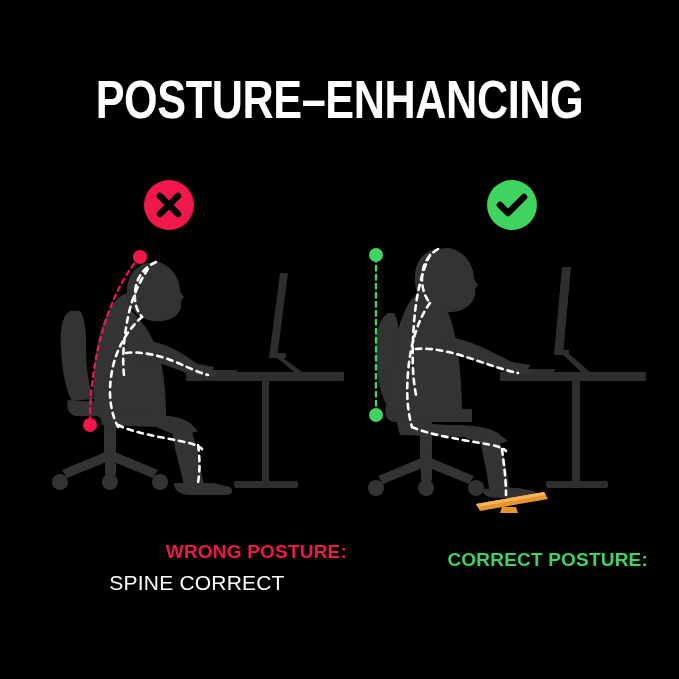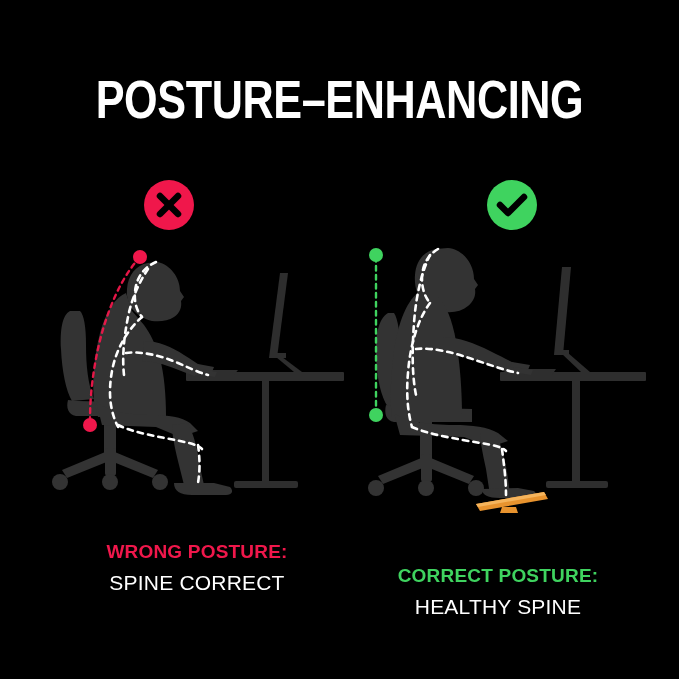--- a/index.html
+++ b/index.html
@@ -59,29 +59,30 @@
   #panel-correct { left: 350px; }
   .panel svg { display: block; width: 100%; height: 100%; }
 
   
   .caption {
     position: absolute;
     width: 300px;
     text-align: center;
   }
   #caption-wrong { left: 47px; top: 540px; }
-  #caption-correct { left: 348px; top: 564px; }
+  #caption-correct { left: 348px; top: 548px; }
 
   .caption-head {
     font-family: "Liberation Sans", sans-serif;
     font-weight: 700;
     font-size: 19px;
     letter-spacing: 0.2px;
     line-height: 1.25;
     margin: 0;
+    text-align: right;
   }
   #caption-wrong .caption-head { color: #F0174B; }
   #caption-correct .caption-head { color: #3FD35F; }
 
   .caption-sub {
     font-family: "Liberation Sans", sans-serif;
     font-weight: 400;
     font-size: 21px;
     color: #ffffff;
     letter-spacing: 0.2px;
@@ -294,16 +295,15 @@
     </svg>
   </div>
 
   <div class="caption" id="caption-wrong">
     <p class="caption-head">WRONG POSTURE:</p>
     <p class="caption-sub">SPINE CORRECT</p>
   </div>
 
   <div class="caption" id="caption-correct">
     <p class="caption-head">CORRECT POSTURE:</p>
-    <p class="caption-sub">HEALTHY SPINE</p>
   </div>
 
 </div>
 
 </body></html>

